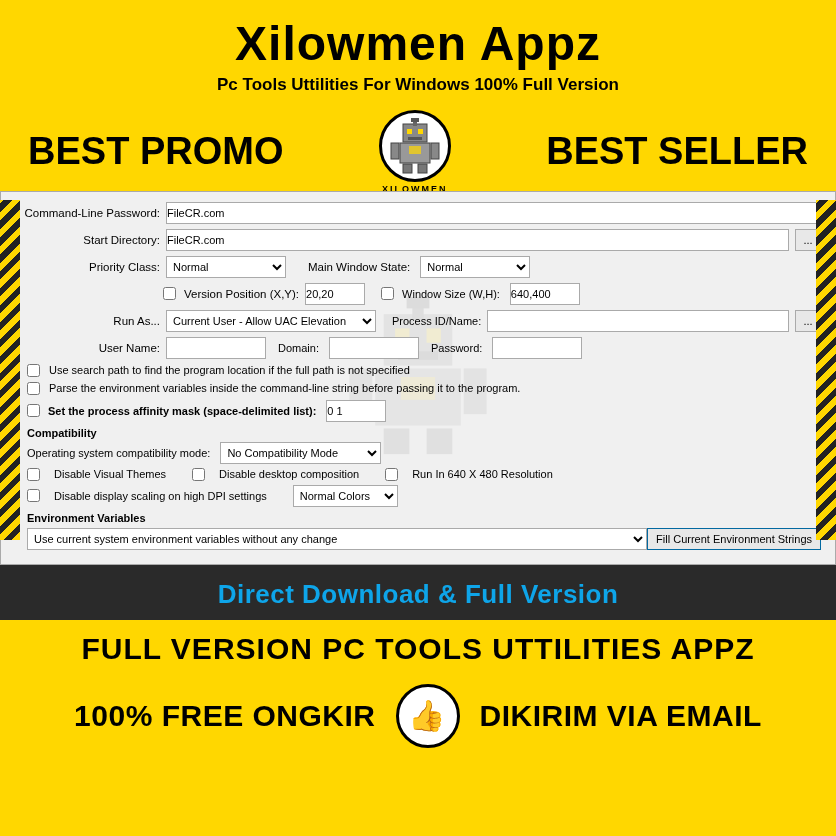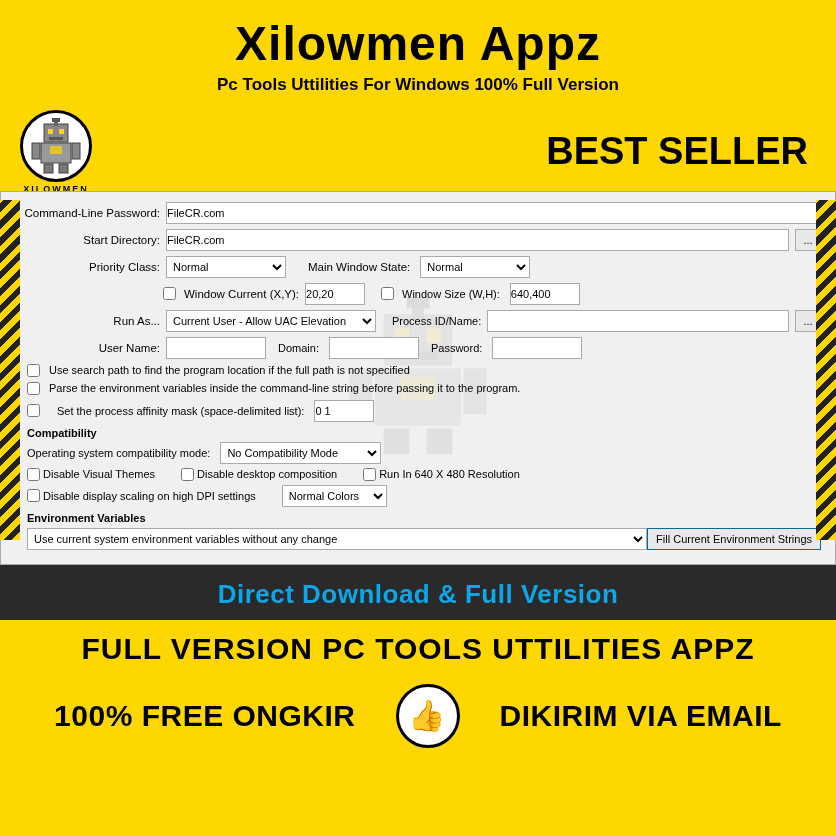--- a/index.html
+++ b/index.html
@@ -123,21 +123,21 @@
     .form-select {
       height: 22px;
       border: 1px solid #aaa;
       background: #fff;
       font-size: 11px;
       padding: 0 2px;
     }
     .checkbox-label {
       display: flex;
       align-items: center;
-      gap: 3px;
+      gap: 14px;
       font-size: 11px;
       white-space: nowrap;
     }
     .section-title {
       font-weight: bold;
       font-size: 11px;
       margin: 5px 0 3px 0;
     }
     .compatibility-row {
       display: flex;
@@ -177,21 +177,21 @@
       font-weight: 900;
       color: #000;
       letter-spacing: 1px;
     }
 
     .bottom-row {
       background: #FFD700;
       display: flex;
       align-items: center;
       justify-content: center;
-      gap: 40px;
+      gap: 20px;
       padding: 10px 30px 14px 30px;
     }
     .bottom-text {
       font-size: 30px;
       font-weight: 900;
       color: #000;
       letter-spacing: 0.5px;
     }
     .thumb-icon {
       width: 64px;
@@ -207,20 +207,21 @@
   </style>
 </head>
 <body>
 
 <div class="top-section">
   <div class="app-title">Xilowmen Appz</div>
   <div class="app-subtitle">Pc Tools Uttilities For Windows 100% Full Version</div>
 </div>
 
 <div class="promo-row" style="height:86px;">
+  <div class="promo-label">BEST PROMO</div>
   <div class="logo-center">
     <div class="logo-circle">
 
       <svg class="logo-pixel" viewBox="0 0 56 56" xmlns="http://www.w3.org/2000/svg">
 
         <rect x="16" y="6" width="24" height="18" fill="#888" stroke="#444" stroke-width="1"></rect>
 
         <rect x="26" y="2" width="4" height="6" fill="#666"></rect>
         <rect x="24" y="0" width="8" height="4" fill="#555"></rect>
 
@@ -283,21 +284,21 @@
         <option>Normal</option>
       </select>
       <span style="margin-left:16px;font-size:11.5px;white-space:nowrap;">Main Window State:</span>
       <select class="form-select" style="width:110px;margin-left:4px;">
         <option>Normal</option>
       </select>
     </div>
 
     <div class="form-row">
       <input type="checkbox" style="margin-left: 148px;">
-      <span class="form-label" style="min-width:auto;text-align:left;margin-left:2px;">Window Current (X,Y):</span>
+      <span class="form-label" style="min-width:auto;text-align:left;margin-left:2px;">Version Position (X,Y):</span>
       <input class="form-input" style="width: 60px; flex: 0 0 auto;" value="20,20">
       <input type="checkbox" style="margin-left: 10px;">
       <span style="font-size:11px;white-space:nowrap;margin-left:2px;">Window Size (W,H):</span>
       <input class="form-input" style="width: 70px; flex: 0 0 auto; margin-left: 4px;" value="640,400">
     </div>
 
     <div class="form-row">
       <span class="form-label">Run As...</span>
       <select class="form-select" style="width:210px;">
         <option>Current User - Allow UAC Elevation</option>
@@ -319,21 +320,21 @@
     <div class="form-row">
       <input type="checkbox" style="margin-left: 12px;">
       <span style="font-size:11px;margin-left:3px;">Use search path to find the program location if the full path is not specified</span>
     </div>
     <div class="form-row">
       <input type="checkbox" style="margin-left: 12px;">
       <span style="font-size:11px;margin-left:3px;">Parse the environment variables inside the command-line string before passing it to the program.</span>
     </div>
     <div class="form-row">
       <input type="checkbox" style="margin-left: 12px;">
-      <span style="font-size:11px;margin-left:11px;">Set the process affinity mask (space-delimited list):</span>
+      <span style="font-size:11px;margin-left:2px;font-weight:bold;">Set the process affinity mask (space-delimited list):</span>
       <input class="form-input" style="width: 60px; flex: 0 0 auto; margin-left: 4px;" value="0 1">
     </div>
 
     <div class="section-title" style="margin-left:12px;">Compatibility</div>
     <div class="compatibility-row" style="margin-left:12px;">
       <span style="font-size:11px;white-space:nowrap;">Operating system compatibility mode:</span>
       <select class="form-select" style="width:161px;">
         <option>No Compatibility Mode</option>
       </select>
     </div>

